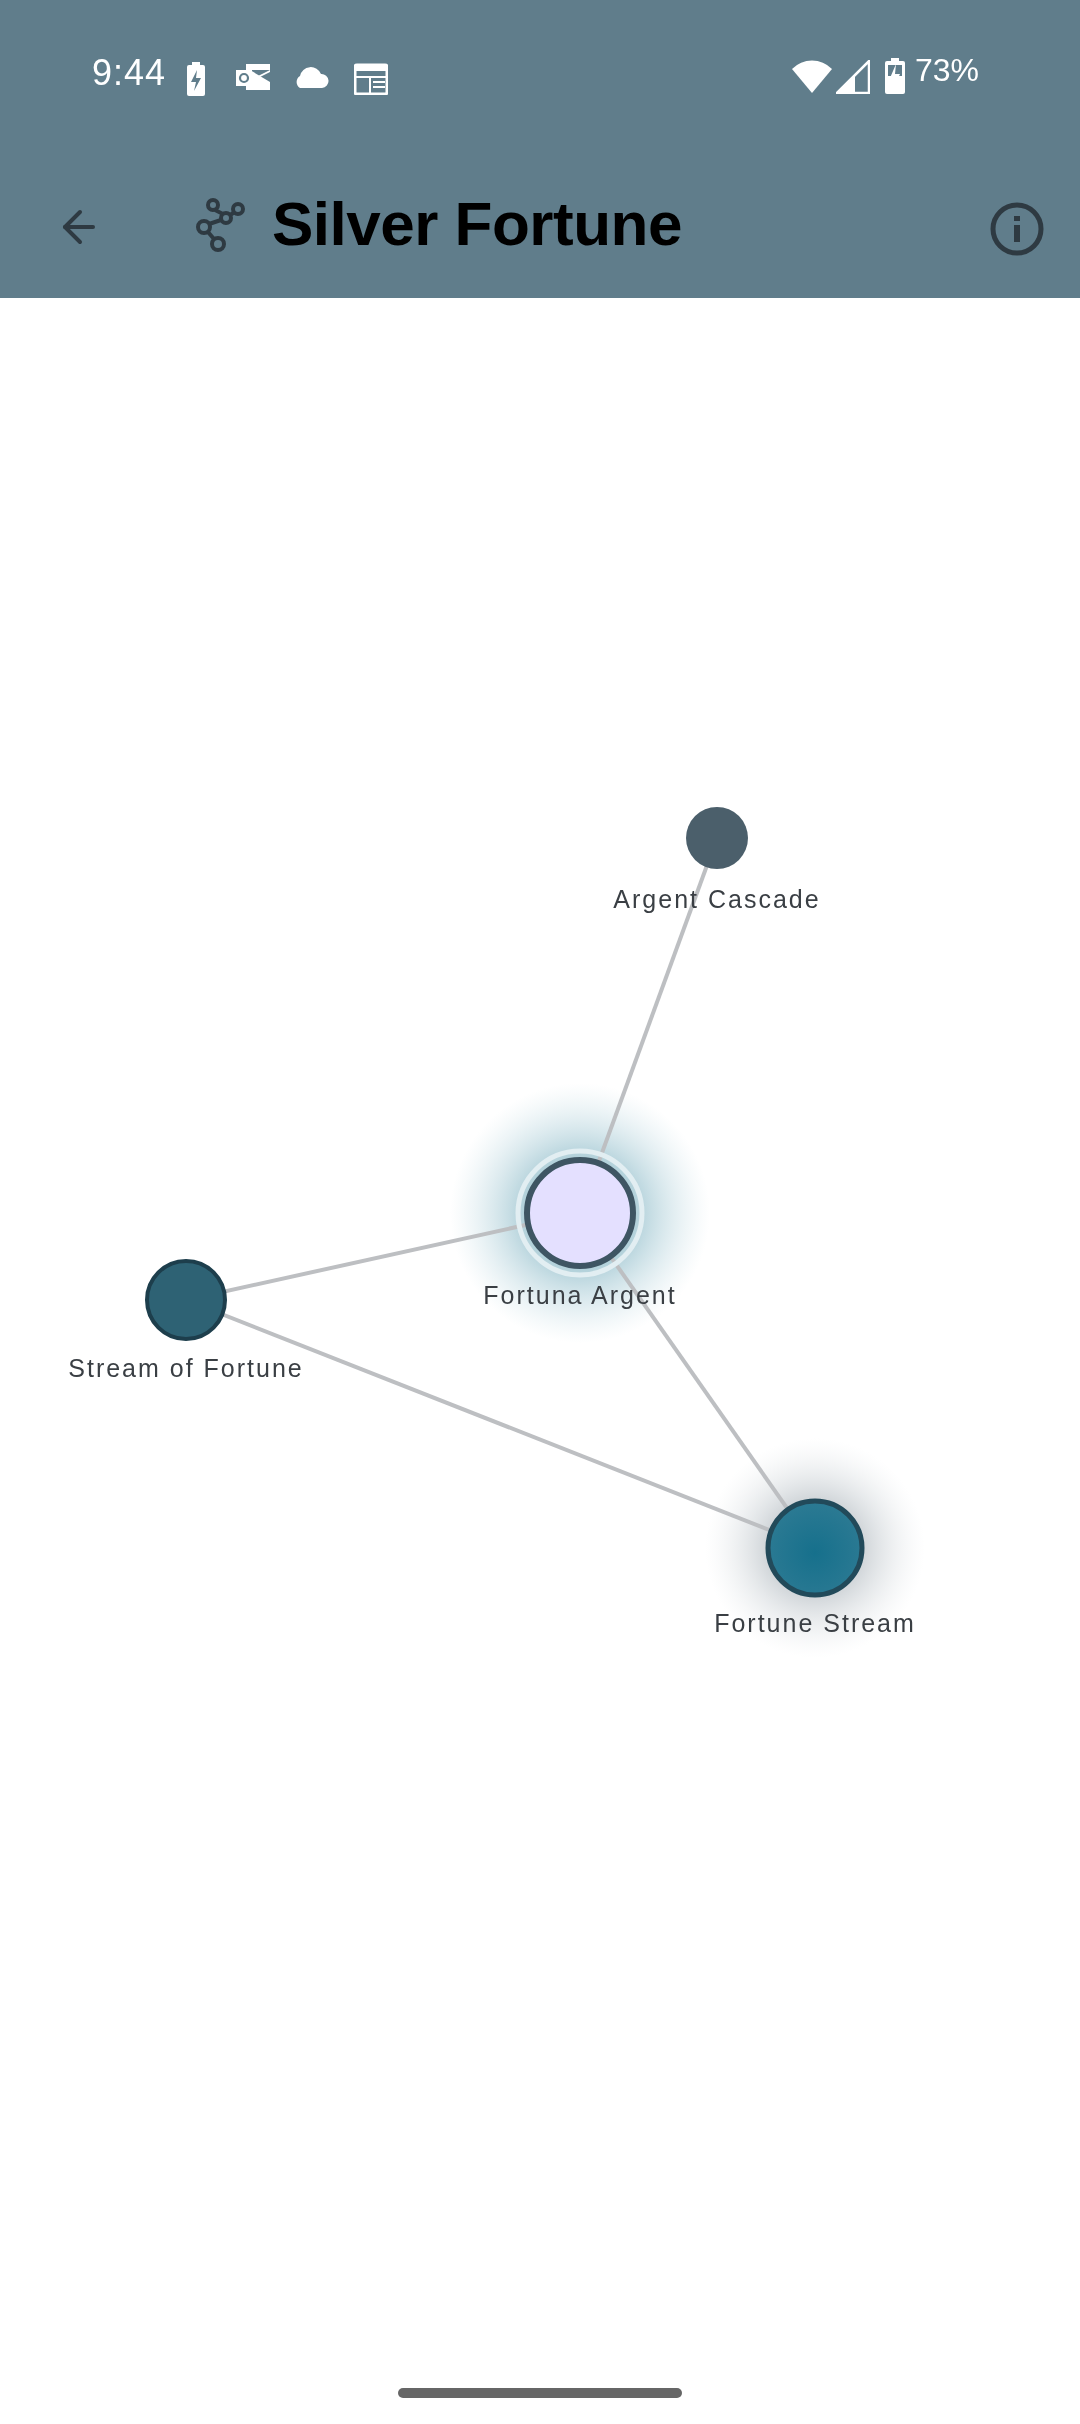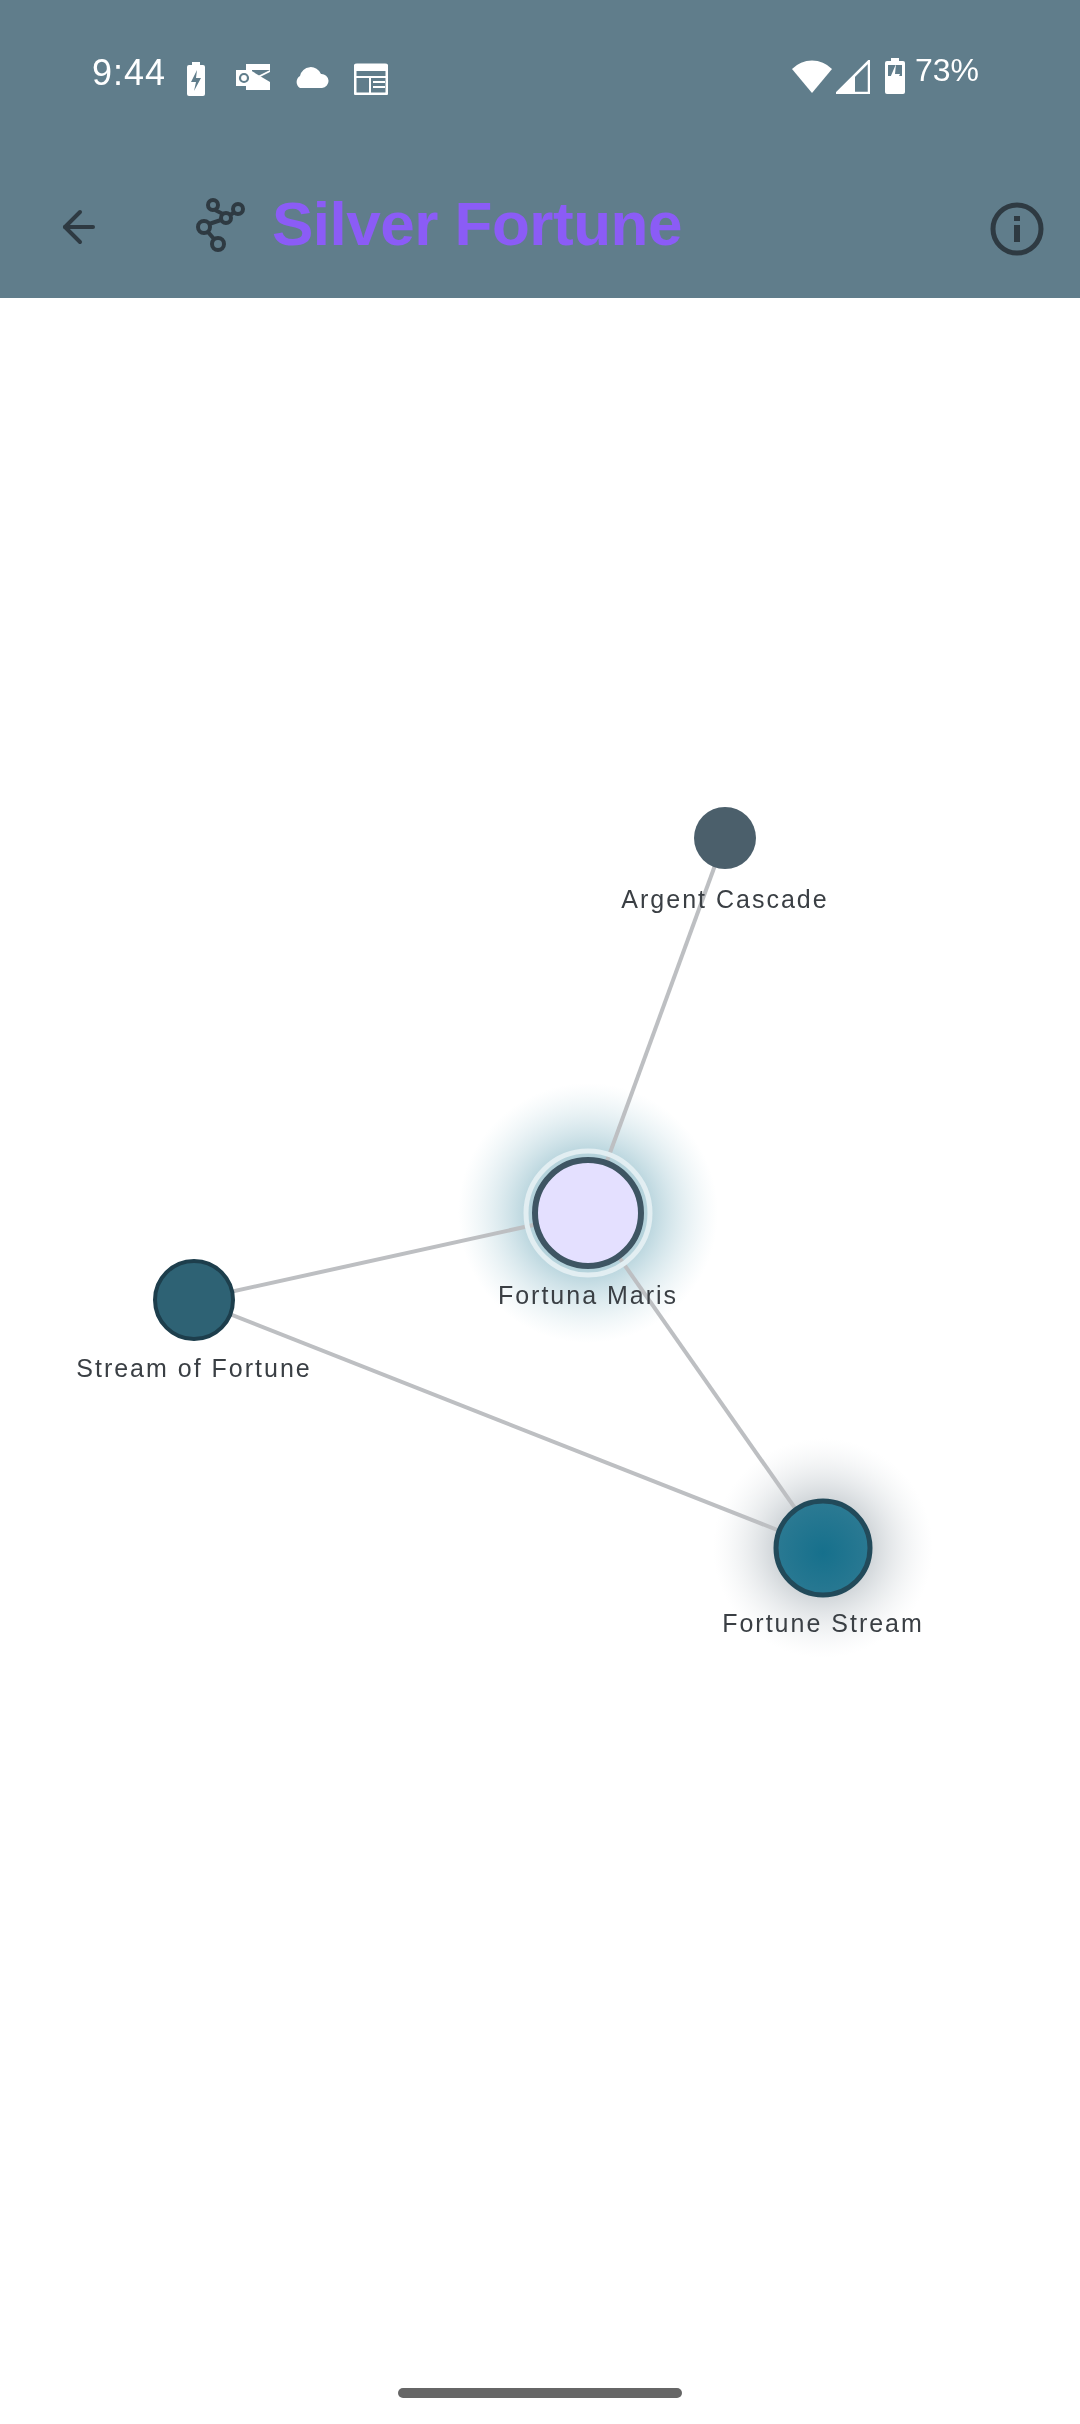--- a/index.html
+++ b/index.html
@@ -21,24 +21,24 @@
   }
   .status .ico { position: absolute; top: 58px; }
   .status .batt-pct {
     position: absolute; left: 915px; top: 52px; font-size: 32px;
   }
   .appbar { position: absolute; left: 0; top: 150px; width: 1080px; height: 148px; }
   .back-btn { position: absolute; left: 38px; top: 42px; width: 70px; height: 70px; cursor: pointer; }
   .title-icon { position: absolute; left: 190px; top: 46px; width: 60px; height: 60px; }
   .title {
     position: absolute; left: 272px; top: 38px; font-size: 62px; font-weight: bold;
-    color: #8b5cf6; letter-spacing: -0.5px;
+    color: #000000; letter-spacing: -0.5px;
   }
   .info-btn { position: absolute; left: 982px; top: 44px; width: 70px; height: 70px; cursor: pointer; }
-  .canvas { position: absolute; left: 16px; top: 298px; width: 858px; height: 2070px; }
+  .canvas { position: absolute; left: 8px; top: 298px; width: 858px; height: 2070px; }
   .graph-svg { position: absolute; left: 0; top: 0; }
   .node-label {
     position: absolute; transform: translateX(-50%);
     font-size: 25px; color: #3a3f44; letter-spacing: 2px; white-space: nowrap;
   }
   .home-indicator {
     position: absolute; left: 398px; top: 2388px; width: 284px; height: 10px;
     border-radius: 5px; background: #666666;
   }
 </style>
@@ -155,18 +155,18 @@
 
     <circle cx="572" cy="1213" r="62" fill="none" stroke="#e2eef2" stroke-width="5"></circle>
     <circle cx="572" cy="1213" r="53" fill="#e4e0ff" stroke="#3e5563" stroke-width="6"></circle>
 
     <circle cx="178" cy="1300" r="39" fill="#2e6274" stroke="#1d3e4c" stroke-width="4"></circle>
 
     <circle cx="807" cy="1548" r="47" fill="url(#streamFill)" stroke="#224a5a" stroke-width="5"></circle>
   </svg>
 
   <span class="node-label" style="left:709px;top:587px">Argent Cascade</span>
-  <span class="node-label" style="left:572px;top:983px">Fortuna Maris</span>
+  <span class="node-label" style="left:572px;top:983px">Fortuna Argent</span>
   <span class="node-label" style="left:178px;top:1056px">Stream of Fortune</span>
   <span class="node-label" style="left:807px;top:1311px">Fortune Stream</span>
 </div>
 
 <div class="home-indicator"></div>
 
 </body></html>

